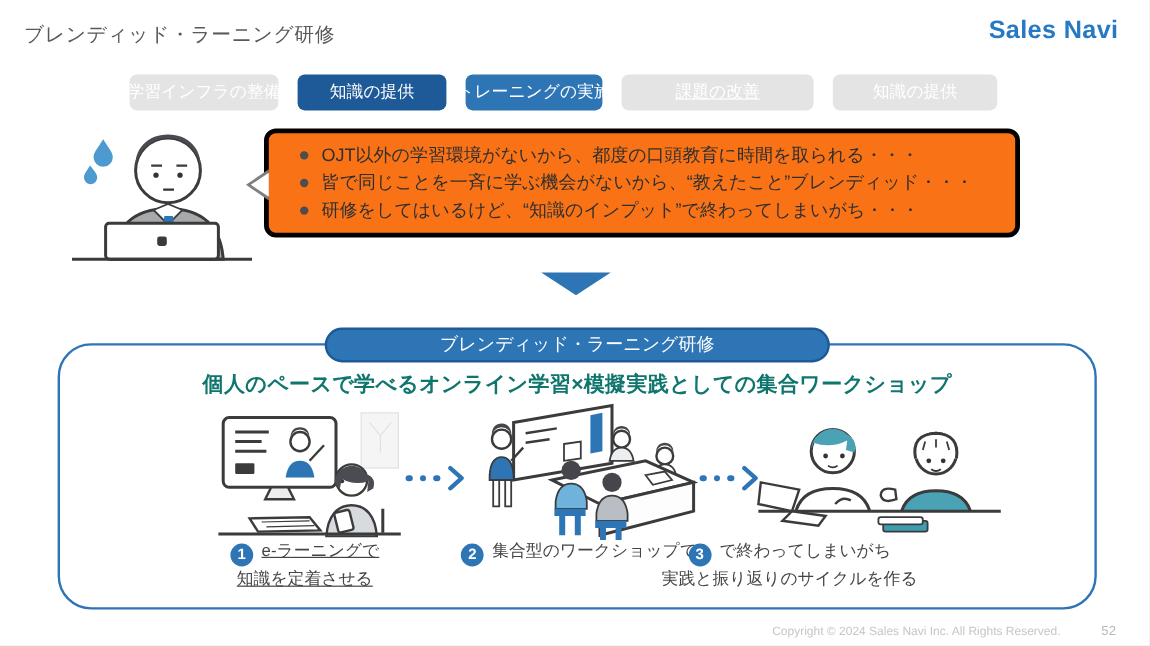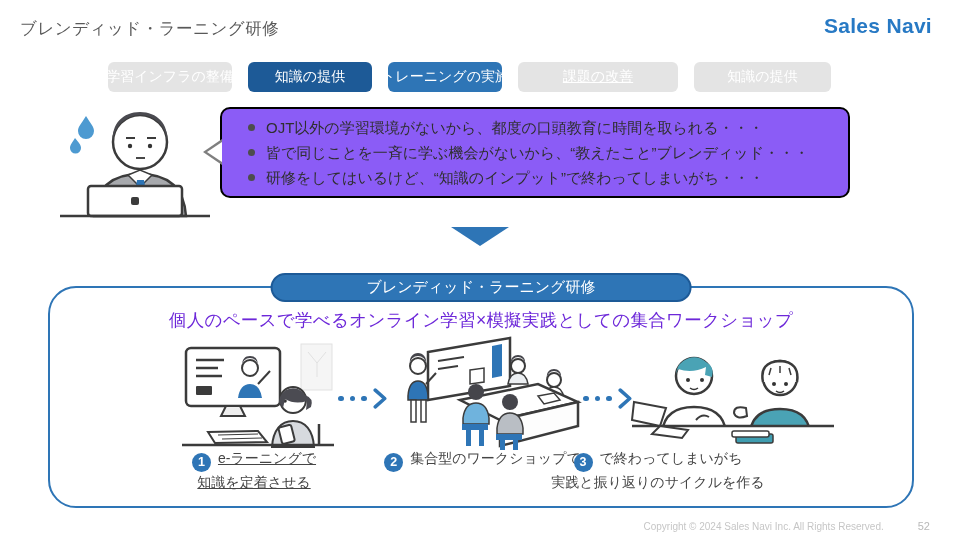--- a/index.html
+++ b/index.html
@@ -21,21 +21,21 @@
   .tab:nth-child(5){ width:137px; }
   .tab.inactive { background:#e4e4e4; }
   .tab.active-dark { background:#1d5a97; }
   .tab.active { background:#2e75b6; }
 
   
   .man { position:absolute; left:52px; top:98px; width:162px; height:120px; }
 
   
   .bubble { position:absolute; left:220px; top:107px; width:630px; height:91px;
-    background:#8b5cf6; border:2px solid #000000; border-radius:10px;
+    background:#f97316; border:4px solid #000000; border-radius:10px;
     padding:9px 14px 9px 12px; display:flex; flex-direction:column; justify-content:space-between; }
   .bubble::before { content:""; position:absolute; left:-19px; top:30px; width:0; height:0;
     border-style:solid; border-width:13px 19px 13px 0; border-color:transparent #7f7f7f transparent transparent; }
   .bubble::after { content:""; position:absolute; left:-15px; top:33px; width:0; height:0;
     border-style:solid; border-width:10px 15px 10px 0; border-color:transparent #ffffff transparent transparent; }
   .brow { display:flex; align-items:flex-start; gap:11px; padding-left:14px; }
   .bdot { flex:none; width:7px; height:7px; border-radius:50%; background:#4d4d4d; margin-top:6px; }
   .btext { font-size:15px; color:#2f2f2f; line-height:1.3; }
 
   
@@ -43,21 +43,21 @@
     border-left:29px solid transparent; border-right:29px solid transparent;
     border-top:19px solid #2e75b6; }
 
   
   .box { position:absolute; left:48px; top:286px; width:866px; height:222px;
     border:2px solid #2e75b6; border-radius:28px; }
   .badge { position:absolute; left:50%; top:-15px; transform:translateX(-50%);
     background:#2e75b6; border:2px solid #1d5a97; color:#fff; font-size:15px;
     padding:3px 94px; border-radius:16px; white-space:nowrap; }
   .headline { position:absolute; left:0; right:0; top:20px; text-align:center;
-    font-size:17.5px; font-weight:normal; color:#6d28d9; letter-spacing:0.3px; }
+    font-size:17.5px; font-weight:bold; color:#0f766e; letter-spacing:0.3px; }
 
   .illust { position:absolute; }
   .il1 { left:130px; top:52px;  width:158px; height:108px; }
   .il2 { left:348px; top:48px;  width:187px; height:116px; }
   .il3 { left:580px; top:56px;  width:207px; height:104px; }
 
   .connector { position:absolute; display:flex; align-items:center; gap:6px; }
   .cn1 { left:288px; top:100px; } .cn2 { left:533px; top:100px; }
   .cdot { width:5.5px; height:5.5px; border-radius:50%; background:#2e75b6; }
   .chev { width:15px; height:21px; display:block; }

